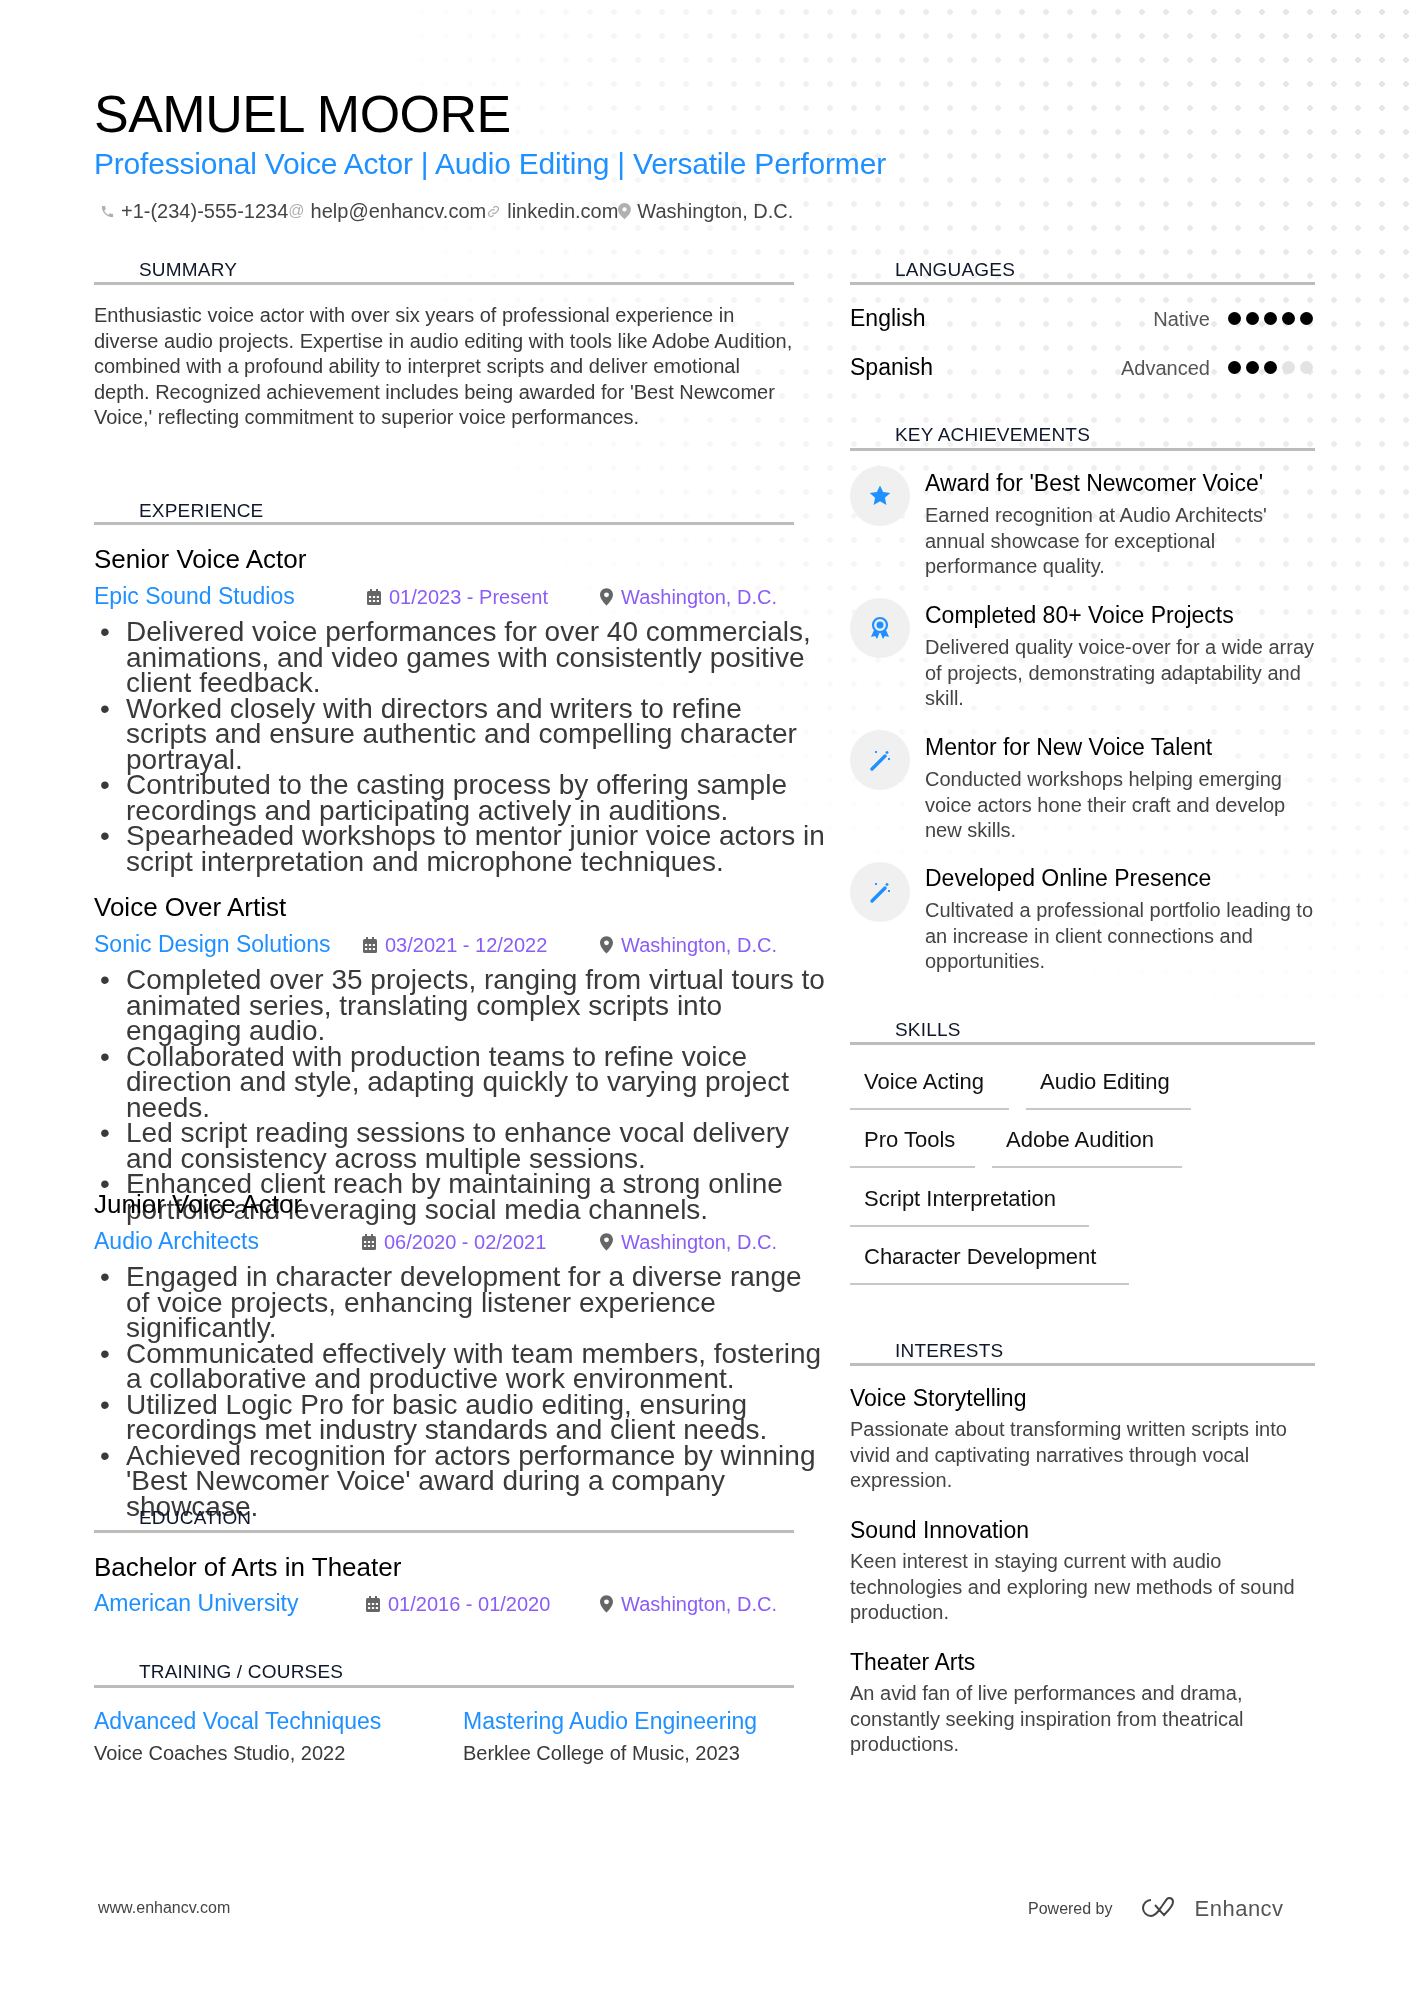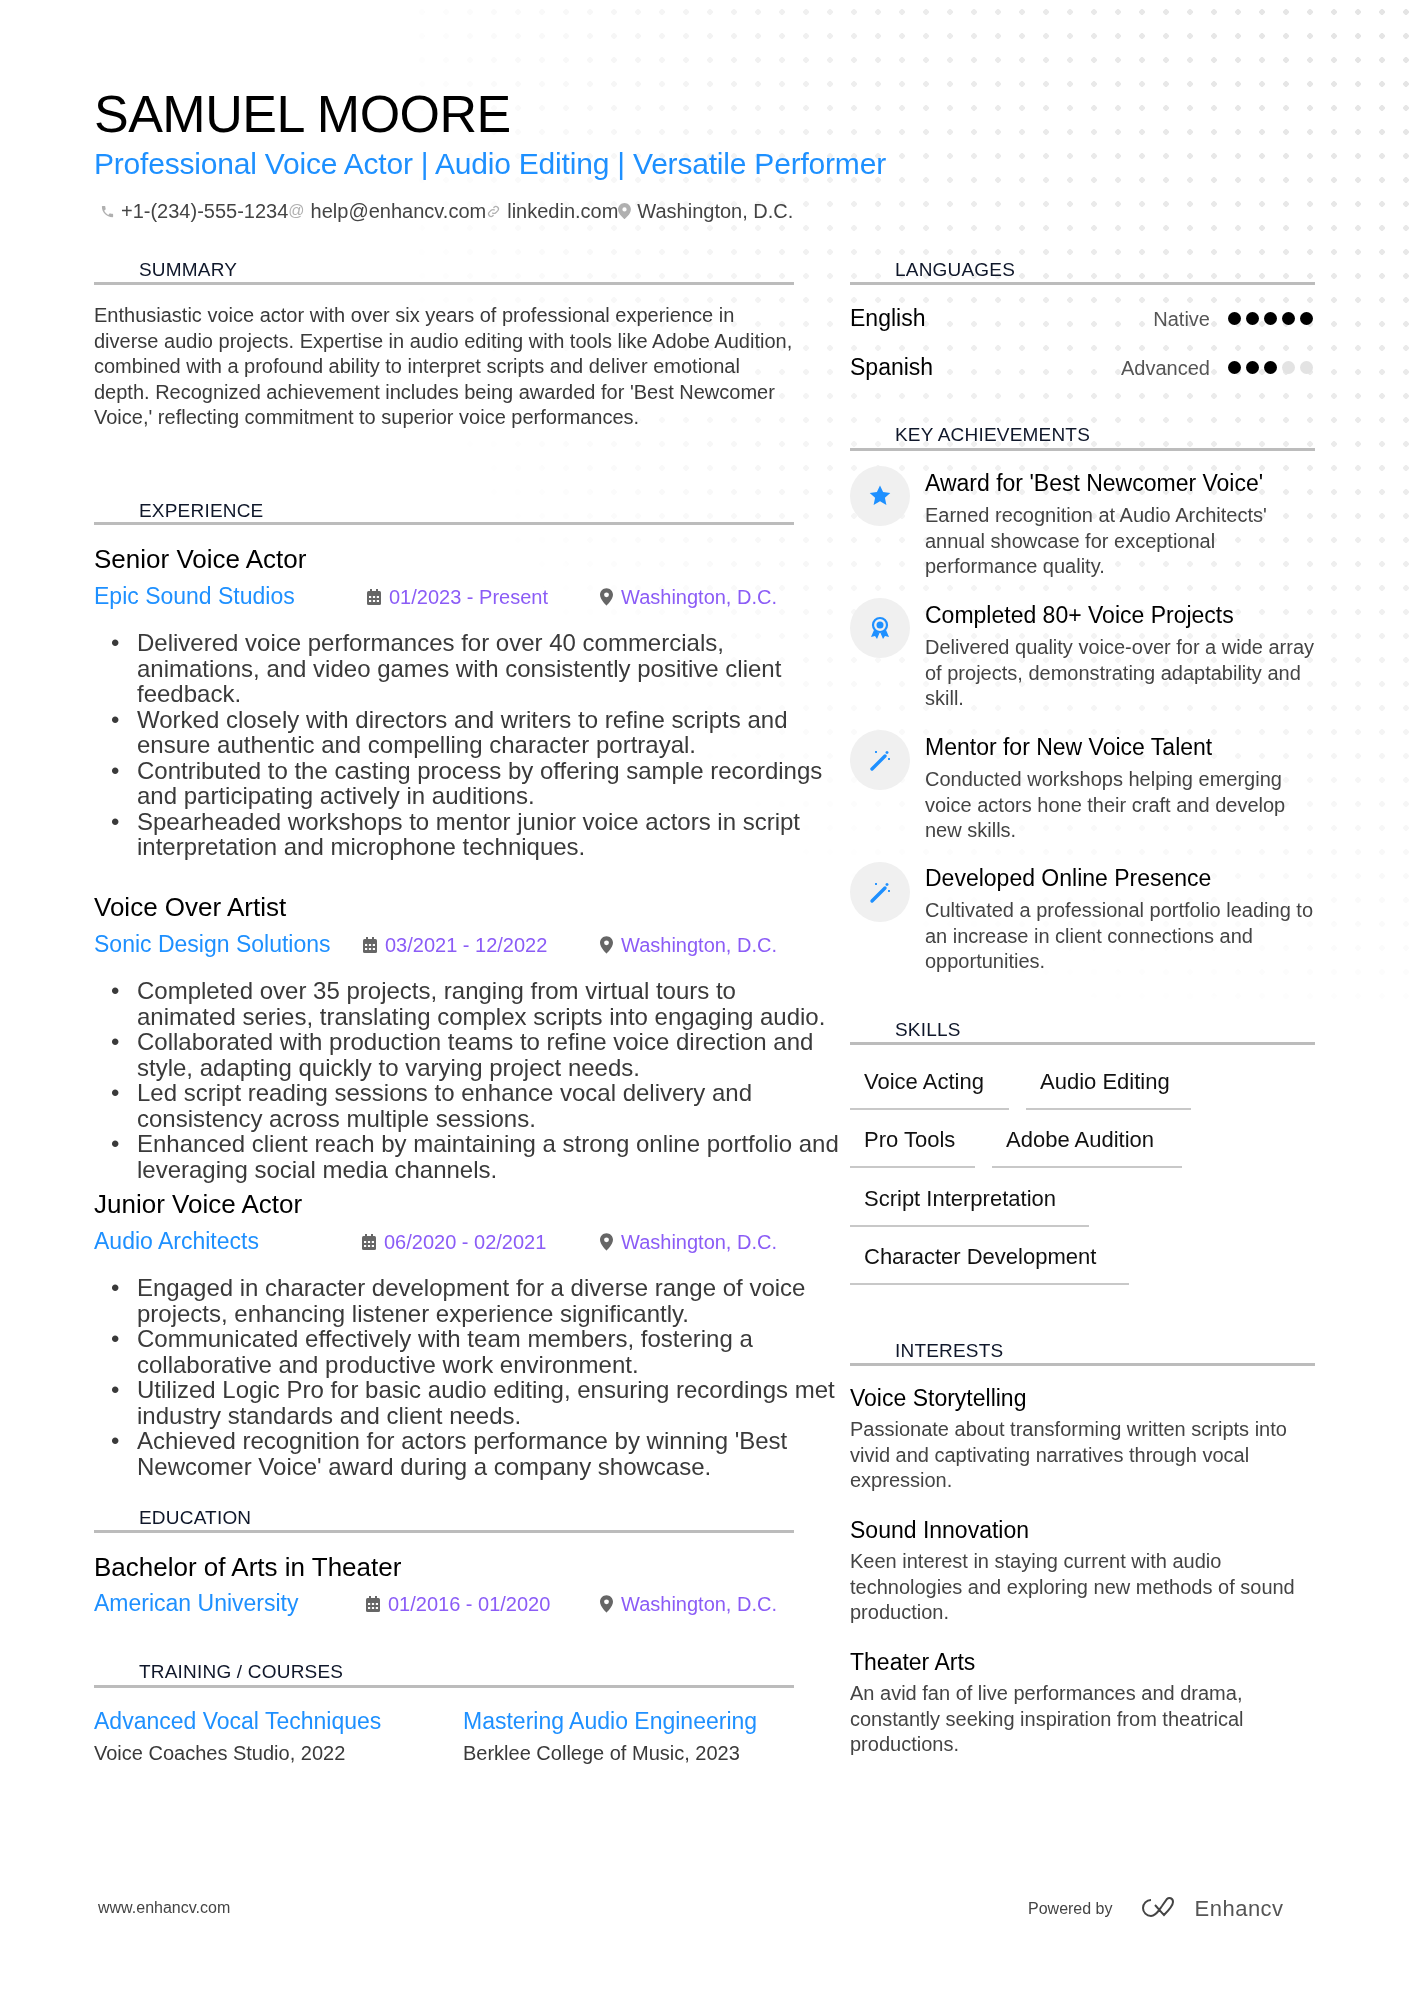--- a/index.html
+++ b/index.html
@@ -18,21 +18,21 @@
   .contacts .ic { color:#aaa; font-size:17px; display:inline-flex; }
 
   .sec-h { position:absolute; font-size:19px; color:#0f172a; letter-spacing:0.2px; line-height:22px; white-space:nowrap;margin-left:45px; }
   .sec-line { position:absolute; height:3px; background:#bcbcbc; }
 
   .p { position:absolute; font-size:20px; line-height:25.5px; color:#3a3a3a; }
   .jt { position:absolute; font-size:26px; color:#000; line-height:30px; white-space:nowrap; }
   .co { position:absolute; font-size:23px; color:#1e90ff; line-height:28px; white-space:nowrap; }
   .meta { position:absolute; font-size:20px; color:#8b5cf6; line-height:26px; white-space:nowrap; display:flex; align-items:center; gap:8px; }
   .meta svg { display:block; }
-  ul.bul { position:absolute; margin:15px; padding:0 0 0 28px; list-style:none; font-size:24px; line-height:25.5px; color:#3a3a3a; }
+  ul.bul { position:absolute; margin:4px; padding:0 0 0 28px; list-style:none; font-size:28px; line-height:25.5px; color:#3a3a3a; }
   ul.bul li { position:relative; }
   ul.bul li::before { content:"•"; position:absolute; left:-26px; top:0; color:#3a3a3a; }
 
   .lang-n { position:absolute; font-size:23px; color:#000; line-height:28px; }
   .lang-l { position:absolute; font-size:20px; color:#555; line-height:26px; text-align:right; }
   .dotsrow { position:absolute; display:flex; gap:5px; }
   .dotsrow span { width:13px; height:13px; border-radius:50%; display:block; }
 
   .ach-ic { position:absolute; width:60px; height:60px; border-radius:50%; background:#f0f0f0; display:flex; align-items:center; justify-content:center; }
   .ach-t { position:absolute; font-size:23px; color:#000; line-height:28px; white-space:nowrap; }

